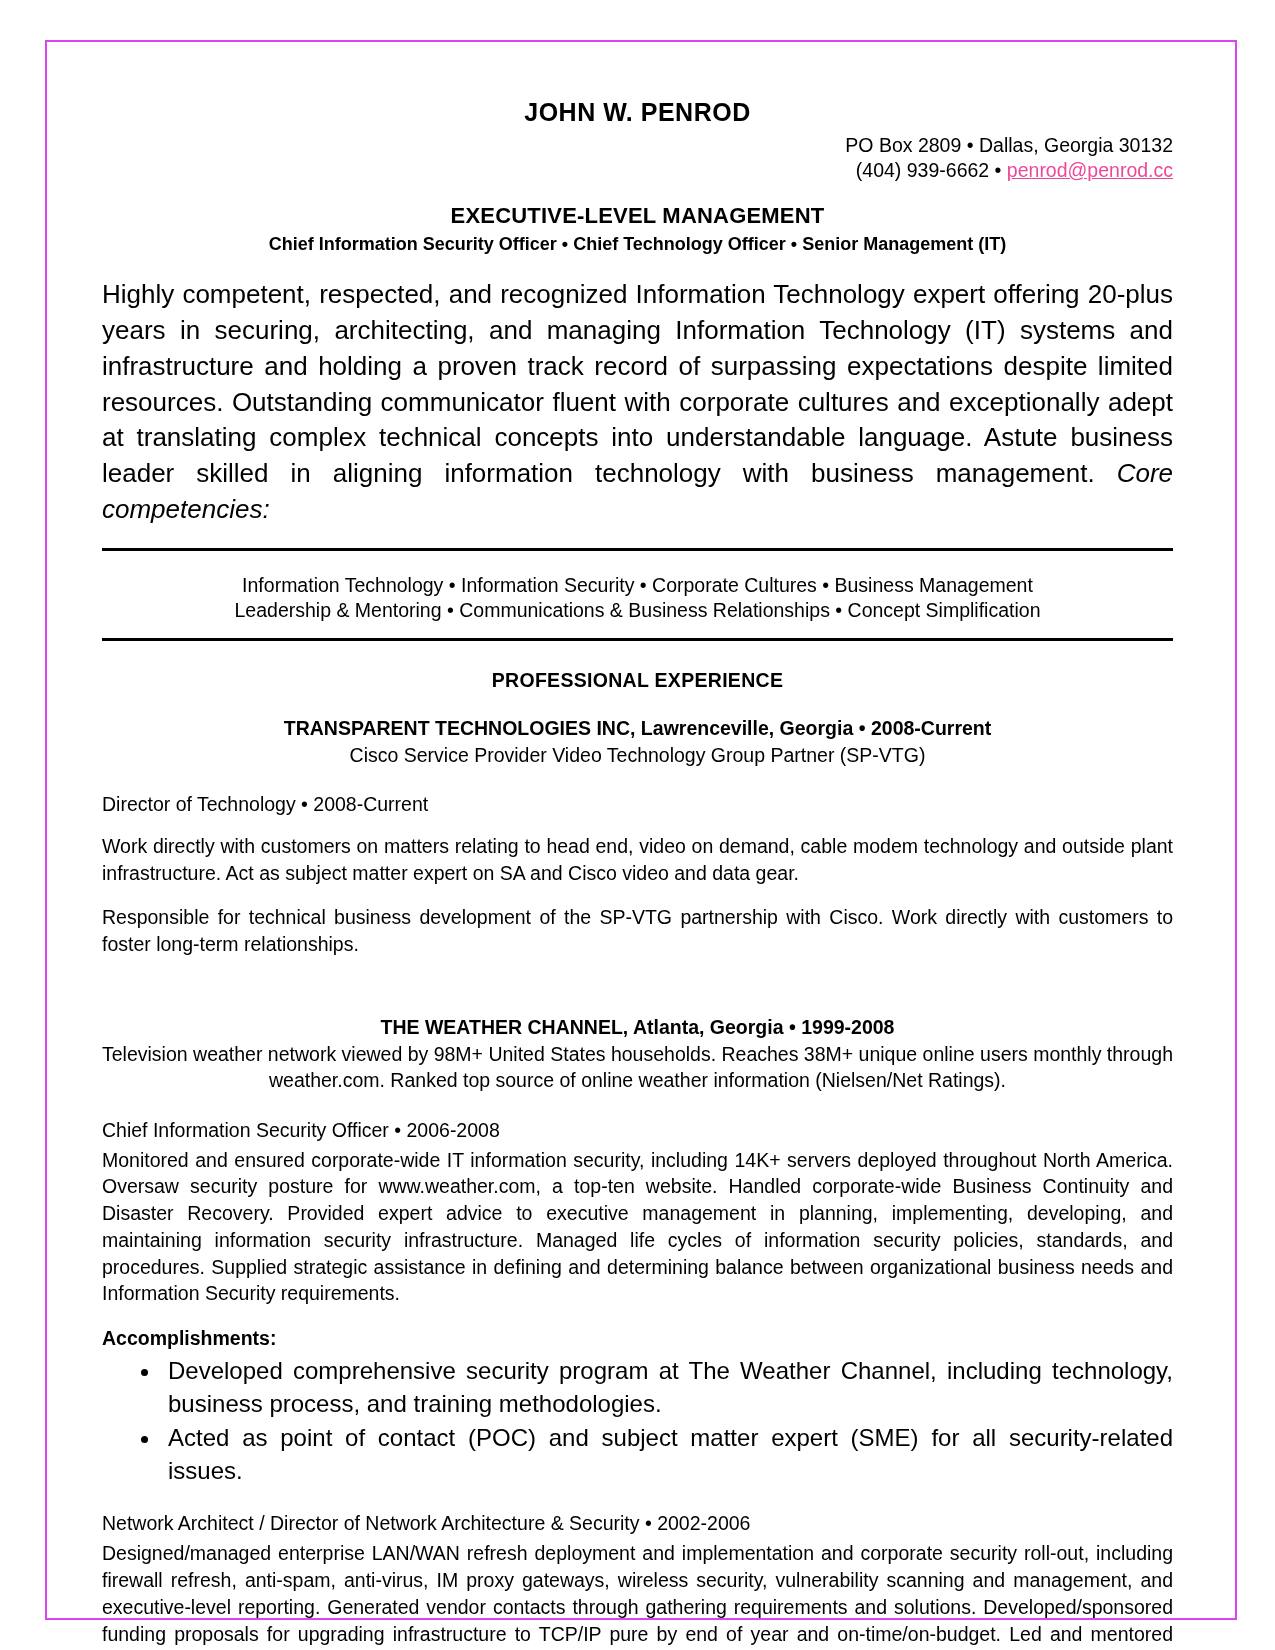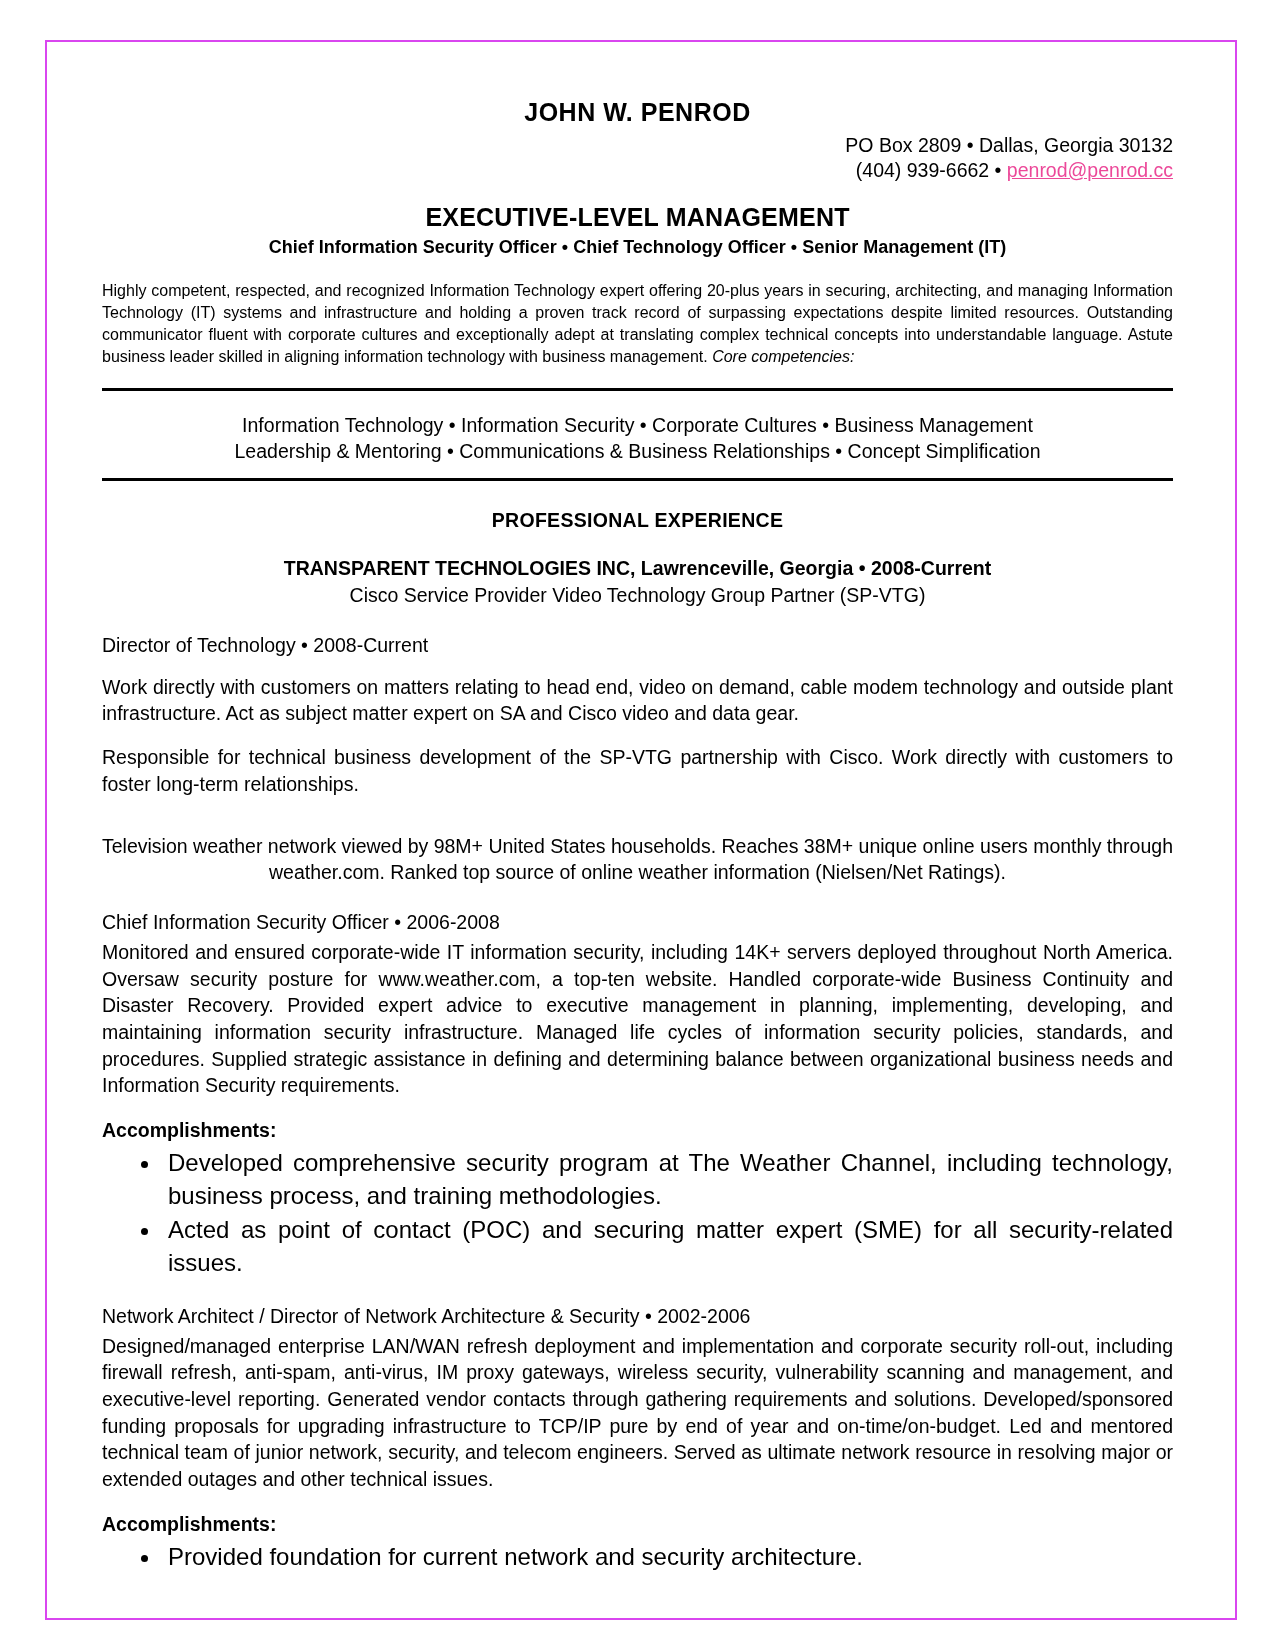--- a/index.html
+++ b/index.html
@@ -42,33 +42,33 @@
     line-height: 1.28;
     margin: 0;
   }
   .email-link {
     color: #ec4899;
     text-decoration: underline;
   }
   .headline {
     text-align: center;
     font-weight: bold;
-    font-size: 25px;
+    font-size: 22px;
     margin: 20px 0 0 0;
     letter-spacing: 0.2px;
   }
   .subheadline {
     text-align: center;
     font-weight: bold;
     font-size: 18px;
     margin: 5px 0 0 0;
   }
   .summary {
     text-align: justify;
-    font-size: 16px;
+    font-size: 26px;
     line-height: 1.38;
     margin: 22px 0 0 0;
   }
   .summary .ital {
     font-style: italic;
   }
   .rule {
     border: none;
     border-top: 3px solid #000;
     margin: 20px 0 0 0;
@@ -164,29 +164,30 @@
 
     <p class="company">TRANSPARENT TECHNOLOGIES INC, Lawrenceville, Georgia • 2008-Current</p>
     <p class="company-desc">Cisco Service Provider Video Technology Group Partner (SP-VTG)</p>
 
     <p class="role">Director of Technology • 2008-Current</p>
     <p class="body-par">Work directly with customers on matters relating to head end, video on demand, cable modem technology and outside plant infrastructure.  Act as subject matter expert on SA and Cisco video and data gear.</p>
     <p class="body-par">Responsible for technical business development of the SP-VTG partnership with Cisco.  Work directly with customers to foster long-term relationships.</p>
 
     <div class="gap-lg"></div>
 
+    <p class="company">THE WEATHER CHANNEL, Atlanta, Georgia • 1999-2008</p>
     <p class="company-desc">Television weather network viewed by 98M+ United States households. Reaches 38M+ unique online users monthly through weather.com. Ranked top source of online weather information (Nielsen/Net Ratings).</p>
 
     <p class="role">Chief Information Security Officer • 2006-2008</p>
     <p class="body-par tight">Monitored and ensured corporate-wide IT information security, including 14K+ servers deployed throughout North America. Oversaw security posture for www.weather.com, a top-ten website. Handled corporate-wide Business Continuity and Disaster Recovery. Provided expert advice to executive management in planning, implementing, developing, and maintaining information security infrastructure. Managed life cycles of information security policies, standards, and procedures. Supplied strategic assistance in defining and determining balance between organizational business needs and Information Security requirements.</p>
 
     <p class="accomp-head">Accomplishments:</p>
     <ul class="bullets">
       <li>Developed comprehensive security program at The Weather Channel, including technology, business process, and training methodologies.</li>
-      <li>Acted as point of contact (POC) and securing matter expert (SME) for all security-related issues.</li>
+      <li>Acted as point of contact (POC) and subject matter expert (SME) for all security-related issues.</li>
     </ul>
 
     <p class="role">Network Architect / Director of Network Architecture &amp; Security • 2002-2006</p>
     <p class="body-par tight">Designed/managed enterprise LAN/WAN refresh deployment and implementation and corporate security roll-out, including firewall refresh, anti-spam, anti-virus, IM proxy gateways, wireless security, vulnerability scanning and management, and executive-level reporting. Generated vendor contacts through gathering requirements and solutions. Developed/sponsored funding proposals for upgrading infrastructure to TCP/IP pure by end of year and on-time/on-budget. Led and mentored technical team of junior network, security, and telecom engineers. Served as ultimate network resource in resolving major or extended outages and other technical issues.</p>
 
     <p class="accomp-head">Accomplishments:</p>
     <ul class="bullets">
       <li>Provided foundation for current network and security architecture.</li>
     </ul>
 

